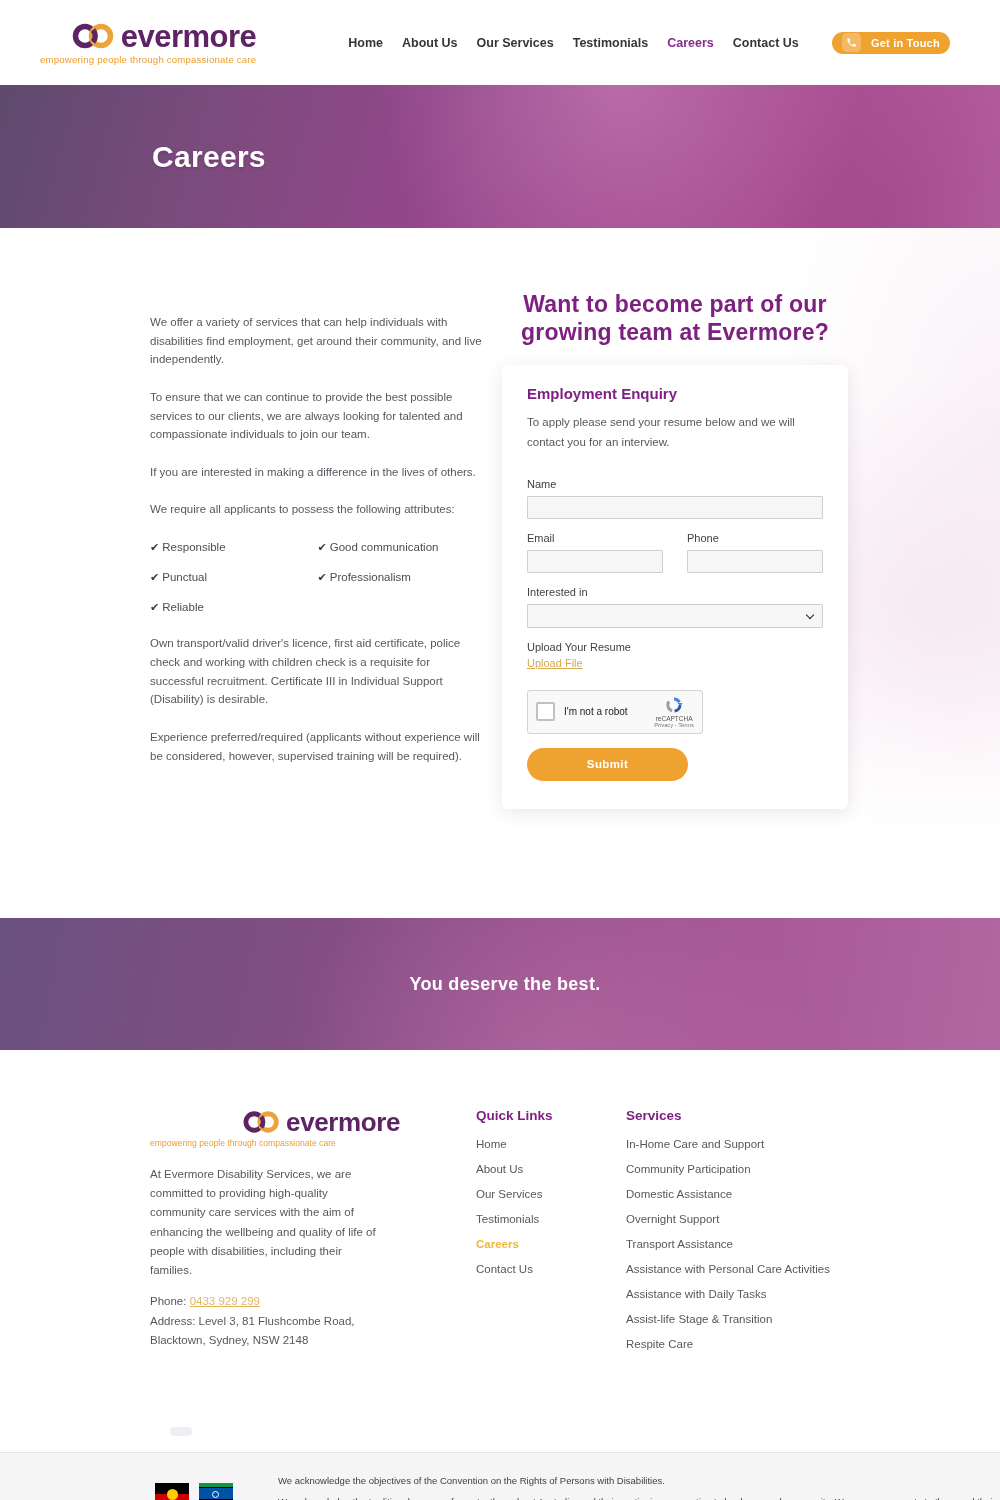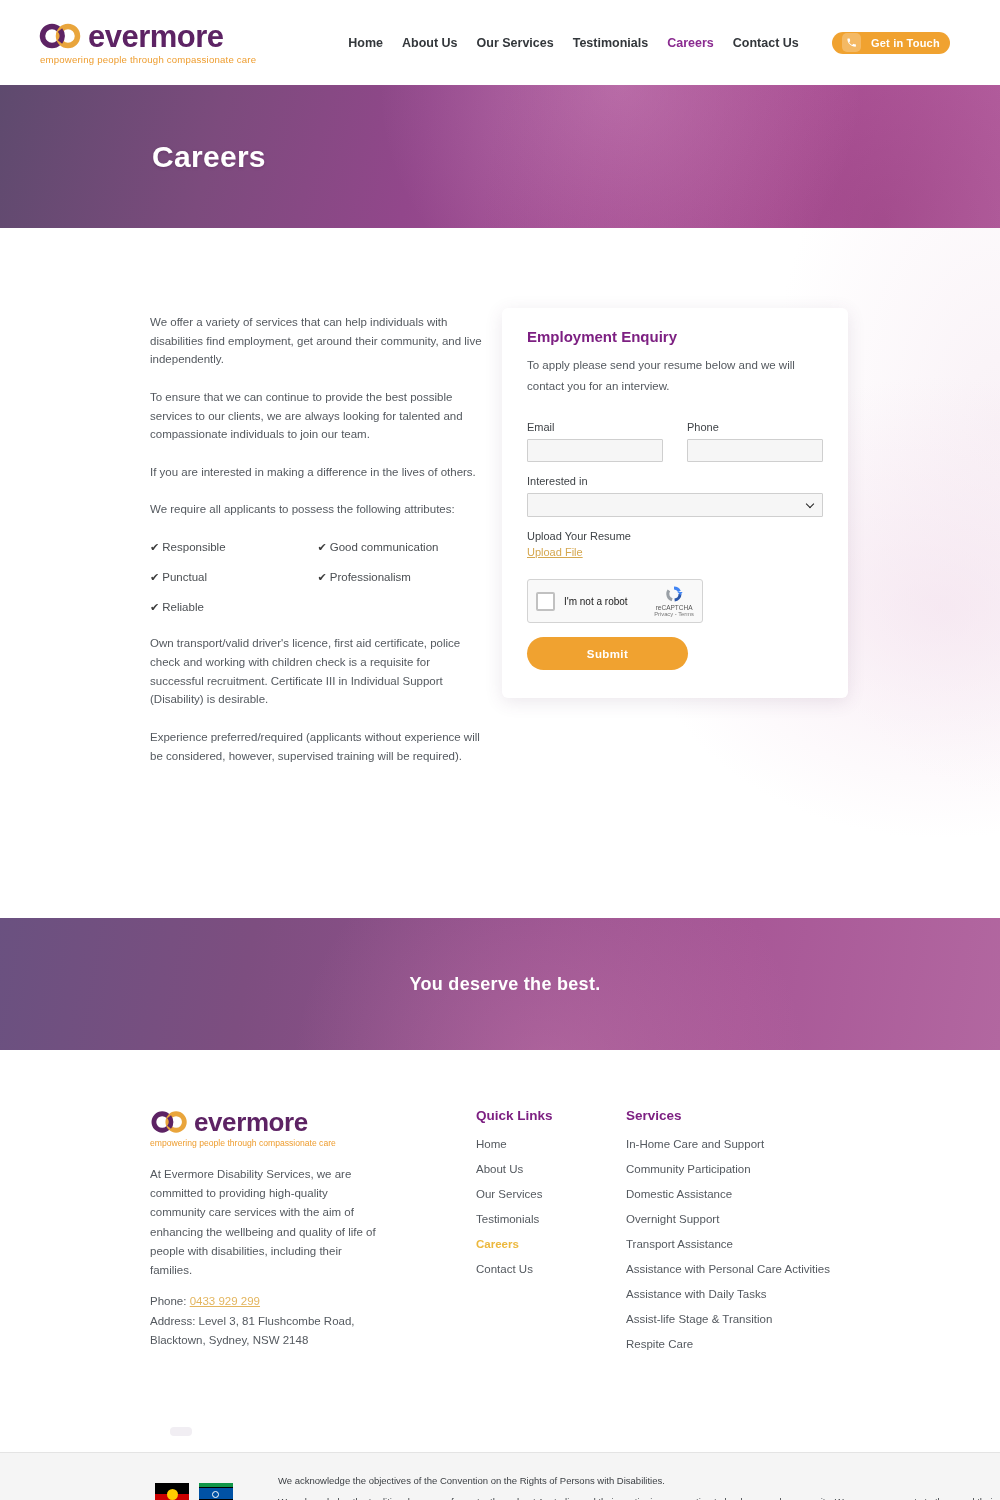--- a/index.html
+++ b/index.html
@@ -2,21 +2,21 @@
 <html><head>
 <meta charset="utf-8">
 <style>
   * { margin:0; padding:0; box-sizing:border-box; }
   html,body { width:1000px; height:1500px; overflow:hidden; }
   body { font-family:"Liberation Sans", sans-serif; background:#fff; color:#54595f; position:relative; }
 
   
   .header { height:85px; background:#fff; display:flex; align-items:center; padding:0 50px 0 38px; }
   .logo { display:flex; flex-direction:column; }
-  .logo-row { display:flex; align-items:center; gap:4px; }
+  .logo-row { display:flex; align-items:center; gap:4px;justify-content:flex-end; }
   .logo-name { font-size:31px; font-weight:700; color:#5d2364; letter-spacing:-0.5px; line-height:1; }
   .logo-tag { font-size:9.6px; color:#ee9d2f; margin-top:2px; margin-left:2px; letter-spacing:0.2px; }
   .logo-mark { width:46px; height:32px; }
   .nav { display:flex; gap:19px; margin-left:92px; align-items:center; }
   .nav-item { font-size:12.5px; font-weight:700; color:#33373b; cursor:pointer; white-space:nowrap; }
   .nav-item.active { color:#8a2b90; }
   .cta-btn { margin-left:auto; background:#f0a230; border:none; border-radius:16px; height:22px; width:118px;
              display:flex; align-items:center; gap:10px; padding:0 10px; cursor:pointer; }
   .cta-icon { width:19px; height:19px; background:rgba(255,255,255,0.25); border-radius:5px;
               display:flex; align-items:center; justify-content:center; }
@@ -156,25 +156,30 @@
       <ul class="attr-col">
         <li>Good communication</li>
         <li>Professionalism</li>
       </ul>
     </div>
     <p>Own transport/valid driver's licence, first aid certificate, police check and working with children check is a requisite for successful recruitment. Certificate III in Individual Support (Disability) is desirable.</p>
     <p>Experience preferred/required (applicants without experience will be considered, however, supervised training will be required).</p>
   </div>
 
   <div class="col-right">
+    <h2 class="team-heading">Want to become part of our growing team at Evermore?</h2>
 
     <div class="form-card">
       <div class="form-title">Employment Enquiry</div>
       <div class="form-desc">To apply please send your resume below and we will contact you for an interview.</div>
 
+      <div class="field">
+        <label>Name</label>
+        <input class="tb" type="text" value="" style="">
+      </div>
 
       <div class="row2">
         <div class="field">
           <label>Email</label>
           <input class="tb" type="text" value="" style="">
         </div>
         <div class="field">
           <label>Phone</label>
           <input class="tb" type="text" value="" style="">
         </div>

